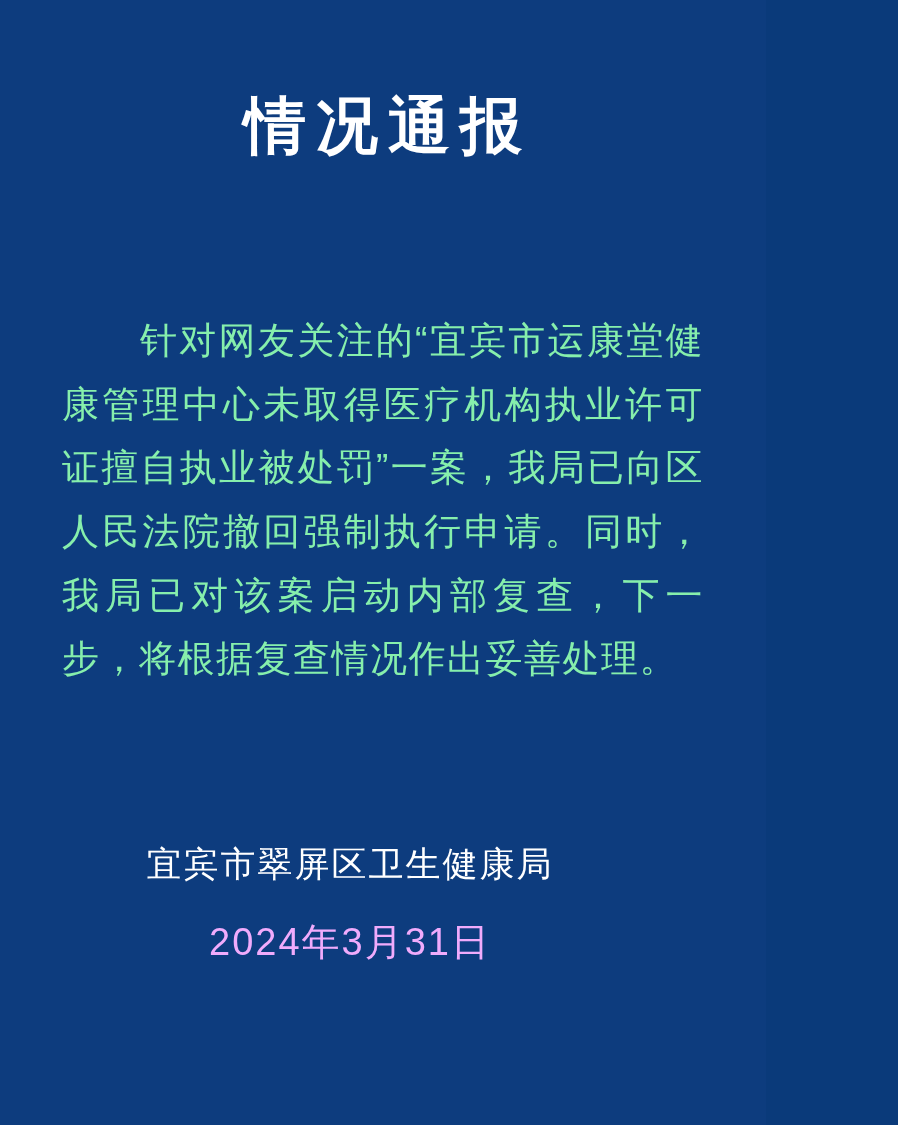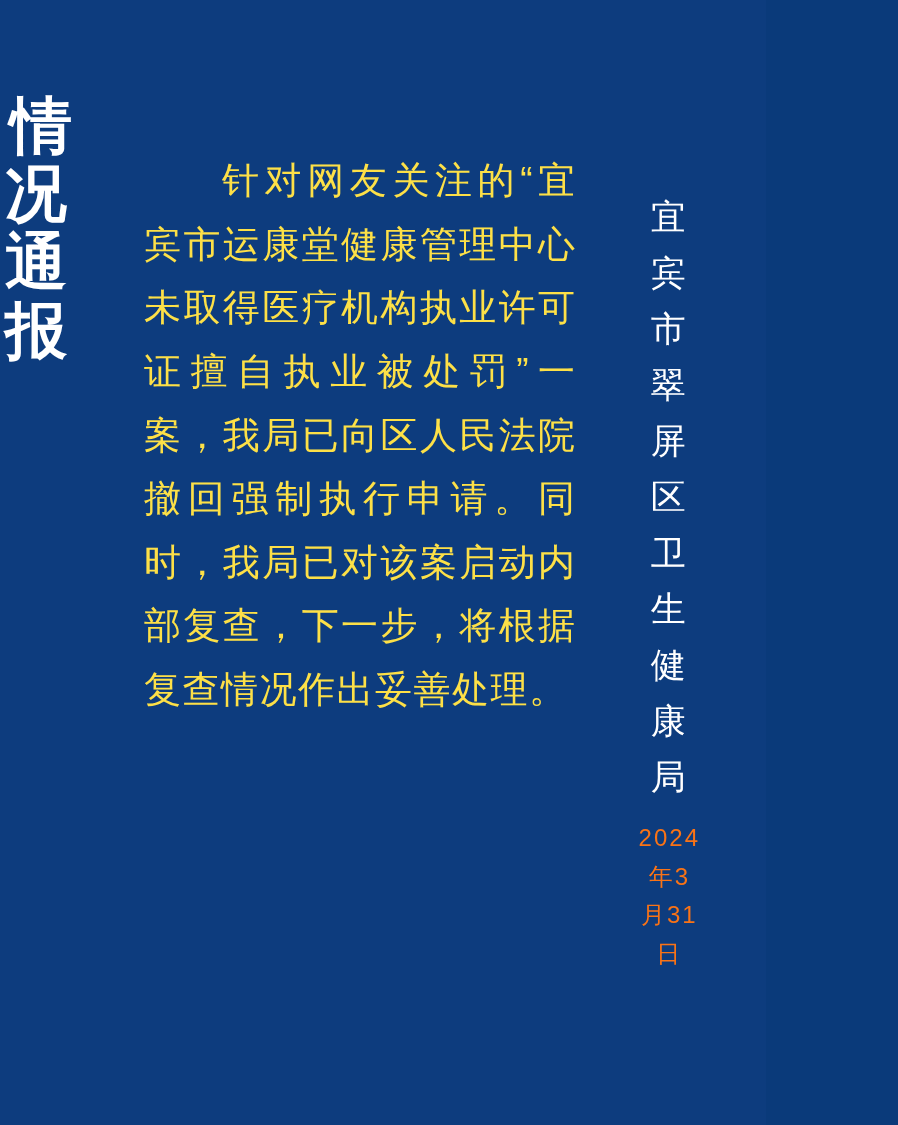--- a/index.html
+++ b/index.html
@@ -13,62 +13,62 @@
     overflow: hidden;
     font-family: "Liberation Sans", "DejaVu Sans", sans-serif;
   }
   .poster {
     position: relative;
     width: 766px;
     height: 1125px;
     background: #0d3c7e;
     box-sizing: border-box;
     display: flex;
-    flex-direction: row;
+    flex-direction: column;
   }
   .title {
     text-align: center;
     color: #ffffff;
     font-size: 62px;
     font-weight: bold;
     letter-spacing: 10px;
     text-indent: 10px;
     margin-top: 92px;
     line-height: 1.1;
   }
   .body-wrap {
     margin-top: 112px;
     padding: 0 62px 0 62px;
   }
   .body-text {
-    color: #fde047;
+    color: #86efac;
     font-size: 37px;
     line-height: 1.72;
     letter-spacing: 1.5px;
     text-align: justify;
     text-indent: 78px;
     font-weight: normal;
   }
   .signature {
     margin-top: auto;
     padding: 0 66px 152px 0;
     text-align: center;
   }
   .sign-org {
     color: #ffffff;
     font-size: 35px;
     letter-spacing: 2px;
     line-height: 1.6;
   }
   .sign-date {
-    color: #f97316;
-    font-size: 24px;
+    color: #f0abfc;
+    font-size: 38px;
     letter-spacing: 2px;
     line-height: 1.6;
-    margin-top: 14px;
+    margin-top: 20px;
   }
 </style>
 </head>
 <body>
 
 <div class="poster">
 
   <div class="title">情况通报</div>
 
   <div class="body-wrap">

